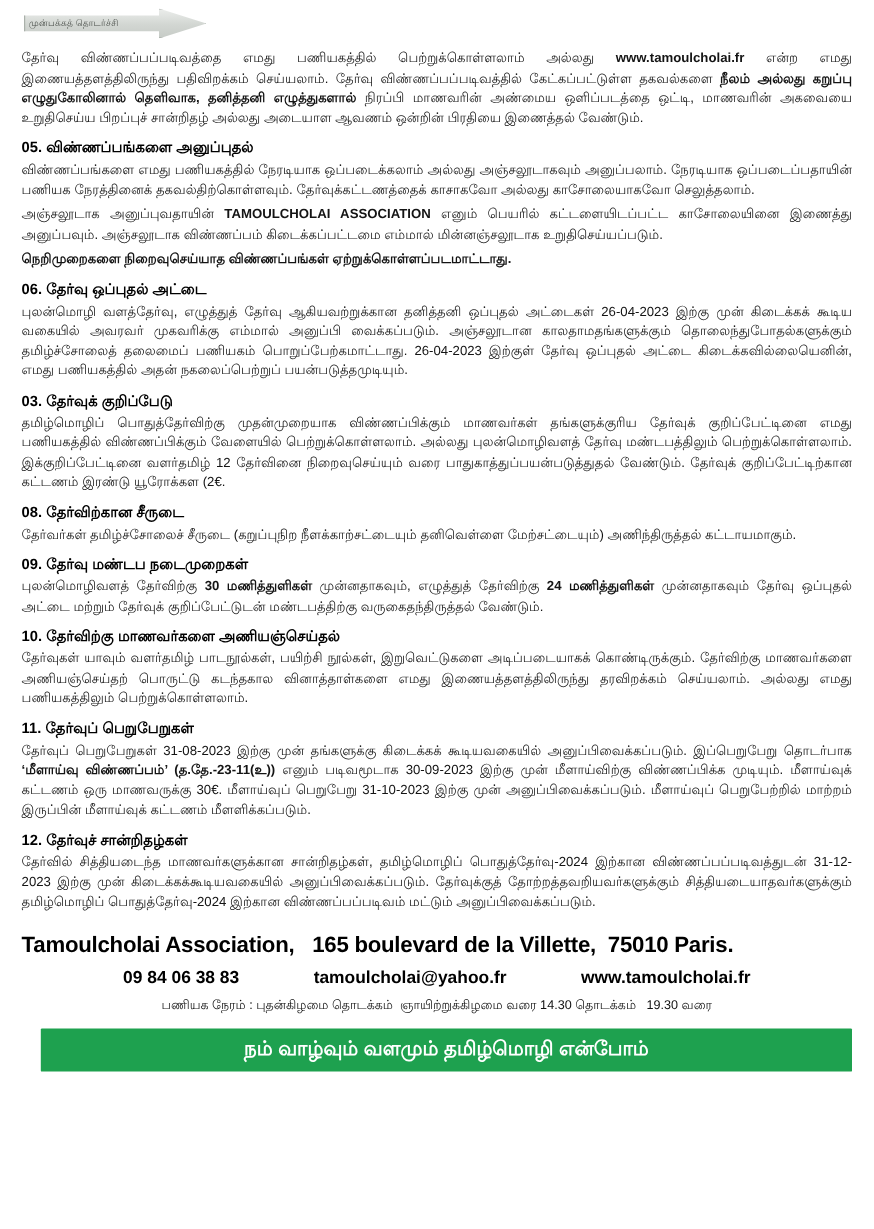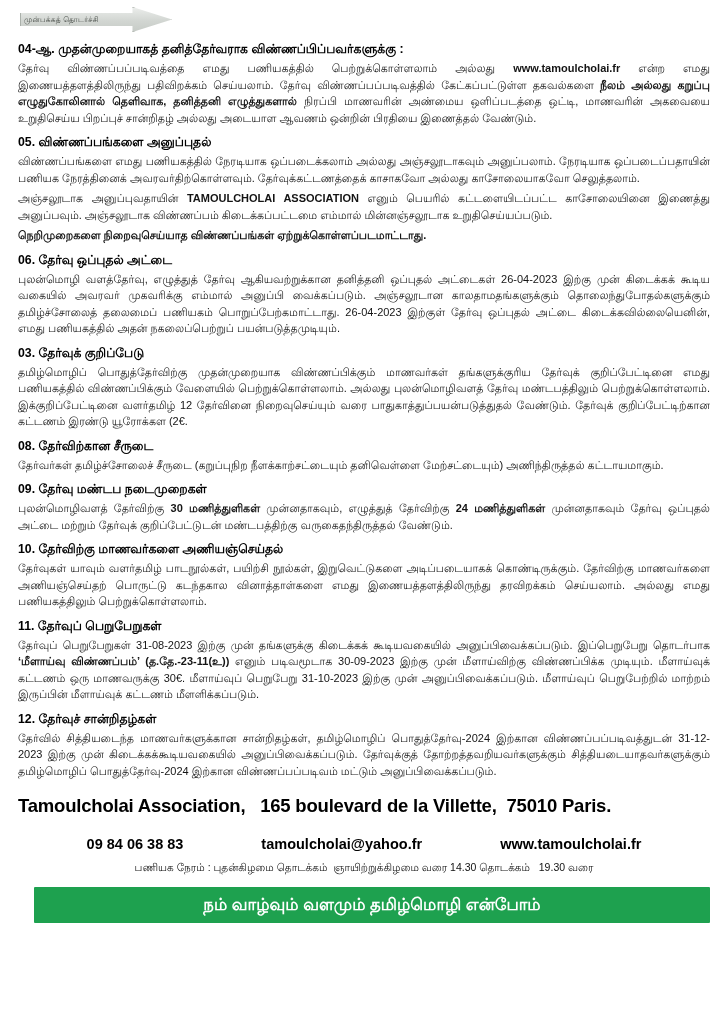--- a/index.html
+++ b/index.html
@@ -44,21 +44,21 @@
 
   
   .footer { margin-top: 16px; }
   .footer-org {
     text-align: left; font-weight: bold;
     font-size: 18.5px; letter-spacing: -0.2px;
     white-space: pre-wrap; color: #000;
   }
   .footer-contacts {
     display: flex; justify-content: center; align-items: flex-start;
-    gap: 78px; margin-top: 19px;
+    gap: 62px; margin-top: 9px;
     font-weight: bold; font-size: 14.5px; color: #000;
   }
   .footer-hours {
     text-align: center; margin-top: 9px;
     font-size: 10.5px; color: #111; white-space: pre-wrap;
   }
   .banner {
     margin-top: 12px;
     background: #1ea14f;
     color: #ffffff;
@@ -74,30 +74,29 @@
 
 <div class="page">
 
   <div class="continuation">
     <div class="arrow-shape"></div>
     <div class="arrow-label">முன்பக்கத் தொடர்ச்சி</div>
   </div>
 
   <div>
     <div class="section">
-      <div class="section-heading">04-ஆ. முதன்முறையாகத் தனித்தேர்வராக விண்ணப்பிப்பவர்களுக்கு :</div>
       <div class="section-body">
           <p class="para"><span>தேர்வு விண்ணப்பப்படிவத்தை எமது பணியகத்தில் பெற்றுக்கொள்ளலாம் அல்லது </span><span class="bold">www.tamoulcholai.fr</span><span> என்ற எமது இணையத்தளத்திலிருந்து பதிவிறக்கம் செய்யலாம். தேர்வு விண்ணப்பப்படிவத்தில் கேட்கப்பட்டுள்ள தகவல்களை </span><span class="bold">நீலம் அல்லது கறுப்பு எழுதுகோலினால் தெளிவாக, தனித்தனி எழுத்துகளால்</span><span> நிரப்பி மாணவரின் அண்மைய ஒளிப்படத்தை ஒட்டி, மாணவரின் அகவையை உறுதிசெய்ய பிறப்புச் சான்றிதழ் அல்லது அடையாள ஆவணம் ஒன்றின் பிரதியை இணைத்தல் வேண்டும்.</span></p>
         </div>
     </div>
 
     <div class="section">
       <div class="section-heading">05. விண்ணப்பங்களை அனுப்புதல்</div>
       <div class="section-body">
-          <p class="para"><span>விண்ணப்பங்களை எமது பணியகத்தில் நேரடியாக ஒப்படைக்கலாம் அல்லது அஞ்சலூடாகவும் அனுப்பலாம். நேரடியாக ஒப்படைப்பதாயின் பணியக நேரத்தினைக் அவரவர்திற்கொள்ளவும். தேர்வுக்கட்டணத்தைக் காசாகவோ அல்லது காசோலையாகவோ செலுத்தலாம்.</span></p>
+          <p class="para"><span>விண்ணப்பங்களை எமது பணியகத்தில் நேரடியாக ஒப்படைக்கலாம் அல்லது அஞ்சலூடாகவும் அனுப்பலாம். நேரடியாக ஒப்படைப்பதாயின் பணியக நேரத்தினைக் தகவல்திற்கொள்ளவும். தேர்வுக்கட்டணத்தைக் காசாகவோ அல்லது காசோலையாகவோ செலுத்தலாம்.</span></p>
           <p class="para"><span>அஞ்சலூடாக அனுப்புவதாயின் </span><span class="bold">TAMOULCHOLAI ASSOCIATION</span><span> எனும் பெயரில் கட்டளையிடப்பட்ட காசோலையினை இணைத்து அனுப்பவும். அஞ்சலூடாக விண்ணப்பம் கிடைக்கப்பட்டமை எம்மால் மின்னஞ்சலூடாக உறுதிசெய்யப்படும்.</span></p>
           <p class="para"><span class="bold">நெறிமுறைகளை நிறைவுசெய்யாத விண்ணப்பங்கள் ஏற்றுக்கொள்ளப்படமாட்டாது.</span></p>
         </div>
     </div>
 
     <div class="section">
       <div class="section-heading">06. தேர்வு ஒப்புதல் அட்டை</div>
       <div class="section-body">
           <p class="para"><span>புலன்மொழி வளத்தேர்வு, எழுத்துத் தேர்வு ஆகியவற்றுக்கான தனித்தனி ஒப்புதல் அட்டைகள் 26-04-2023 இற்கு முன் கிடைக்கக் கூடிய வகையில் அவரவர் முகவரிக்கு எம்மால் அனுப்பி வைக்கப்படும். அஞ்சலூடான காலதாமதங்களுக்கும் தொலைந்துபோதல்களுக்கும் தமிழ்ச்சோலைத் தலைமைப் பணியகம் பொறுப்பேற்கமாட்டாது. 26-04-2023 இற்குள் தேர்வு ஒப்புதல் அட்டை கிடைக்கவில்லையெனின், எமது பணியகத்தில் அதன் நகலைப்பெற்றுப் பயன்படுத்தமுடியும்.</span></p>
         </div>

